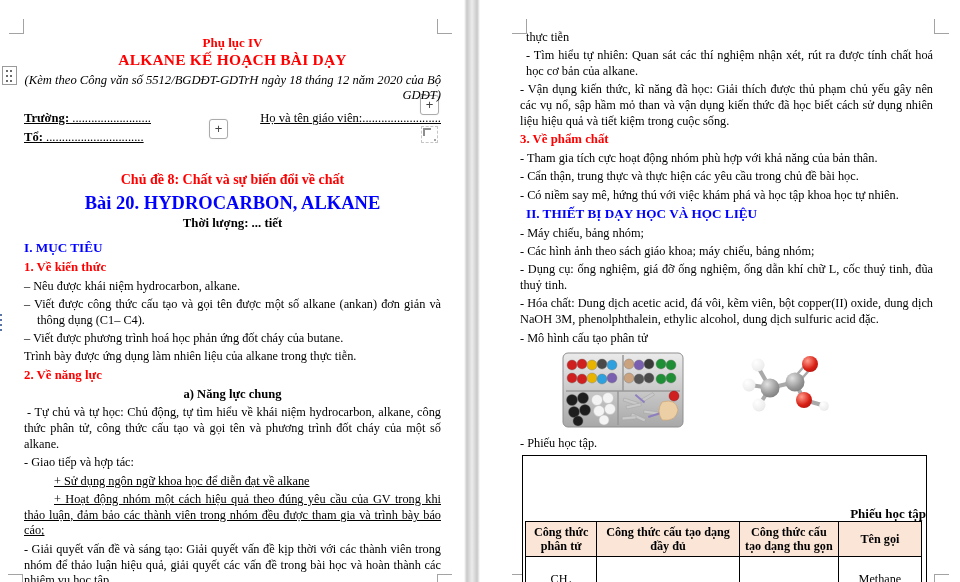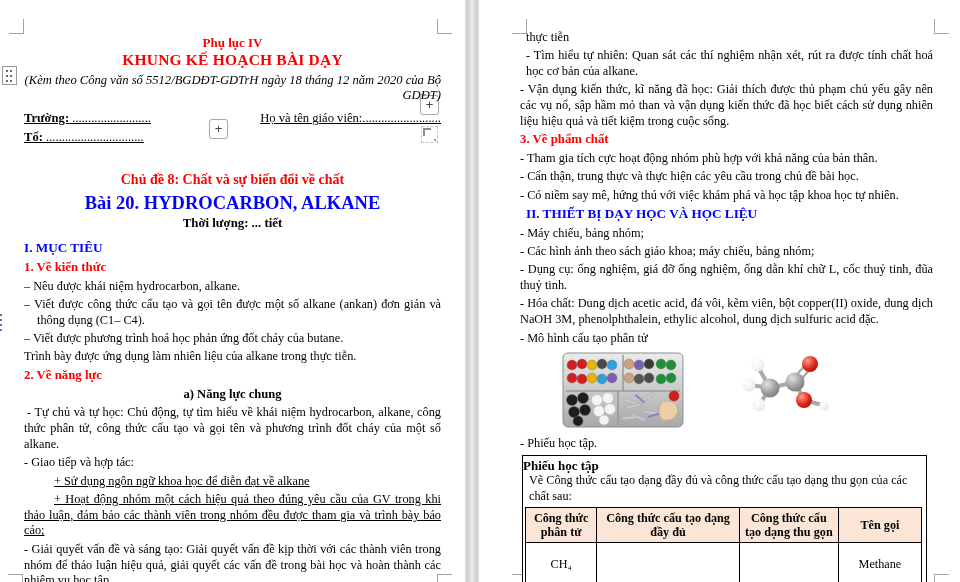--- a/index.html
+++ b/index.html
@@ -66,21 +66,21 @@
   .hang{padding-left:13px;text-indent:-13px;}
   .ind30{text-indent:30px;text-decoration:underline;}
   .ind3{text-indent:3px;}
   .sec2{padding-left:6px;}
 
   
   .media-row{display:flex;align-items:flex-start;margin:4px 0 6px 42px;gap:56px;}
 
   
   .ws{margin:2px 0 0 2px;width:403px;border:1.5px solid #000;background:#fff;}
-  .ws-title{font-weight:bold;font-size:13px;text-align:left;padding:2px 0 0 0;}
+  .ws-title{font-weight:bold;font-size:13px;text-align:right;padding:2px 0 0 0;margin-top:48px;}
   .ws-instruction{font-size:12.2px;padding:0 4px 2px 6px;}
   .ws table{border-collapse:collapse;width:397px;margin:0 2px 2px 2px;table-layout:fixed;}
   .ws th,.ws td{border:1px solid #000;font-size:12.2px;overflow:hidden;}
   .ws th{background:#FBE5D6;font-weight:bold;text-align:center;height:32px;line-height:14.5px;padding:1px 2px;}
   .ws td{height:20px;text-align:center;padding:12px 2px;}
   .c1{width:18%;} .c2{width:36%;} .c3{width:25%;} .c4{width:21%;}
 </style>
 </head>
 <body>
 
@@ -95,21 +95,21 @@
     <div class="drag-handle">
         <i></i>
       </div>
     <div class="edge-dots"></div>
     <div class="plus-box plus-mid">+</div>
     <div class="plus-box plus-top">+</div>
     <div class="anchor-icon"></div>
 
     <div class="content content-left">
       <p class="center b red appendix">Phụ lục IV</p>
-      <p class="center b red main-title">KHUNG KẾ HOẠCH BÀI DẠY</p>
+      <p class="center b red main-title">ALKANE KẾ HOẠCH BÀI DẠY</p>
       <p class="center i note">(Kèm theo Công văn số 5512/BGDĐT-GDTrH ngày 18 tháng 12 năm 2020 của Bộ GDĐT)</p>
 
       <div class="form-row">
         <span><span class="b">Trường:</span><span> .........................</span></span>
         <span>Họ và tên giáo viên:.........................</span>
       </div>
       <div class="form-row">
         <span><span class="b">Tổ:</span><span> ...............................</span></span>
       </div>
 
@@ -269,21 +269,20 @@
           <circle cx="70" cy="12" r="8" fill="url(#rball)"></circle>
           <circle cx="64" cy="48" r="8" fill="url(#rball)"></circle>
           <circle cx="84" cy="54" r="4.8" fill="url(#wball)"></circle>
         </svg>
       </div>
 
       <p>- Phiếu học tập.</p>
 
       <div class="ws">
         <div class="ws-title">Phiếu học tập</div>
-        <div class="ws-instruction">Vẽ Công thức cấu tạo dạng đầy đủ và công thức cấu tạo dạng thu gọn của các chất sau:</div>
         <table>
           <colgroup>
               <col class="c1">
               <col class="c2">
               <col class="c3">
               <col class="c4">
             </colgroup>
           <tbody>
               <tr>
             <th>Công thức phân tử</th>

